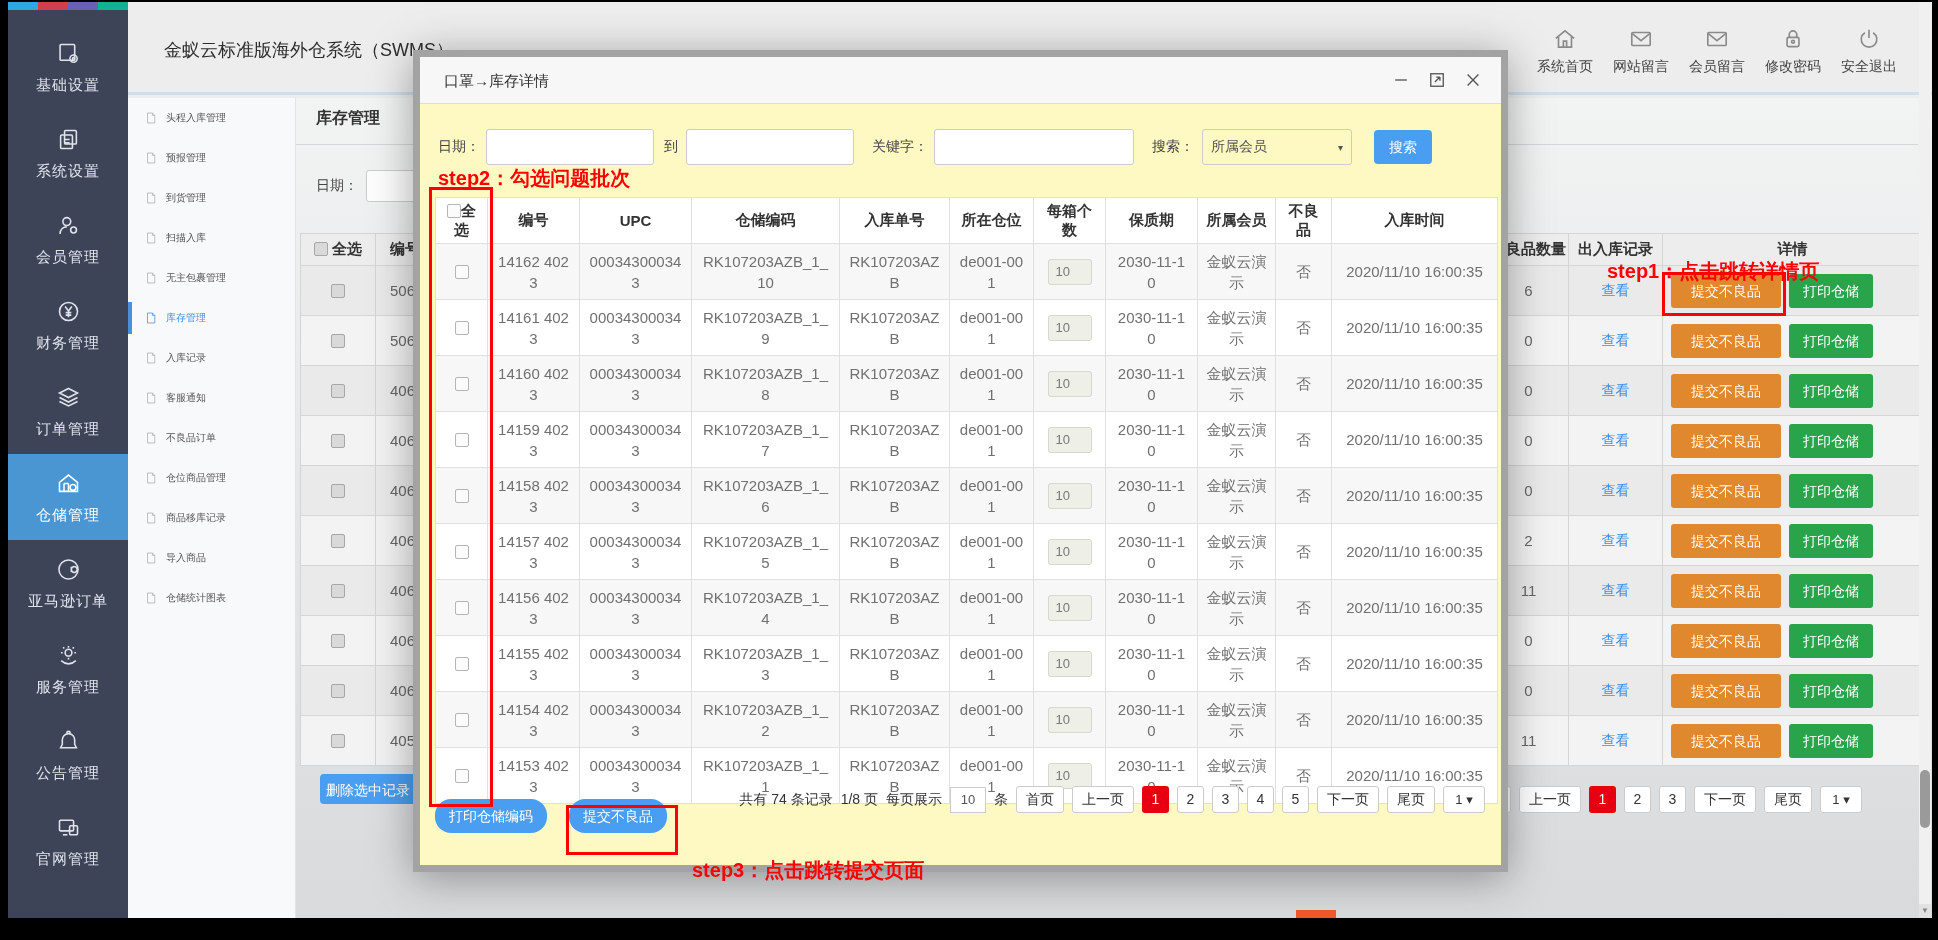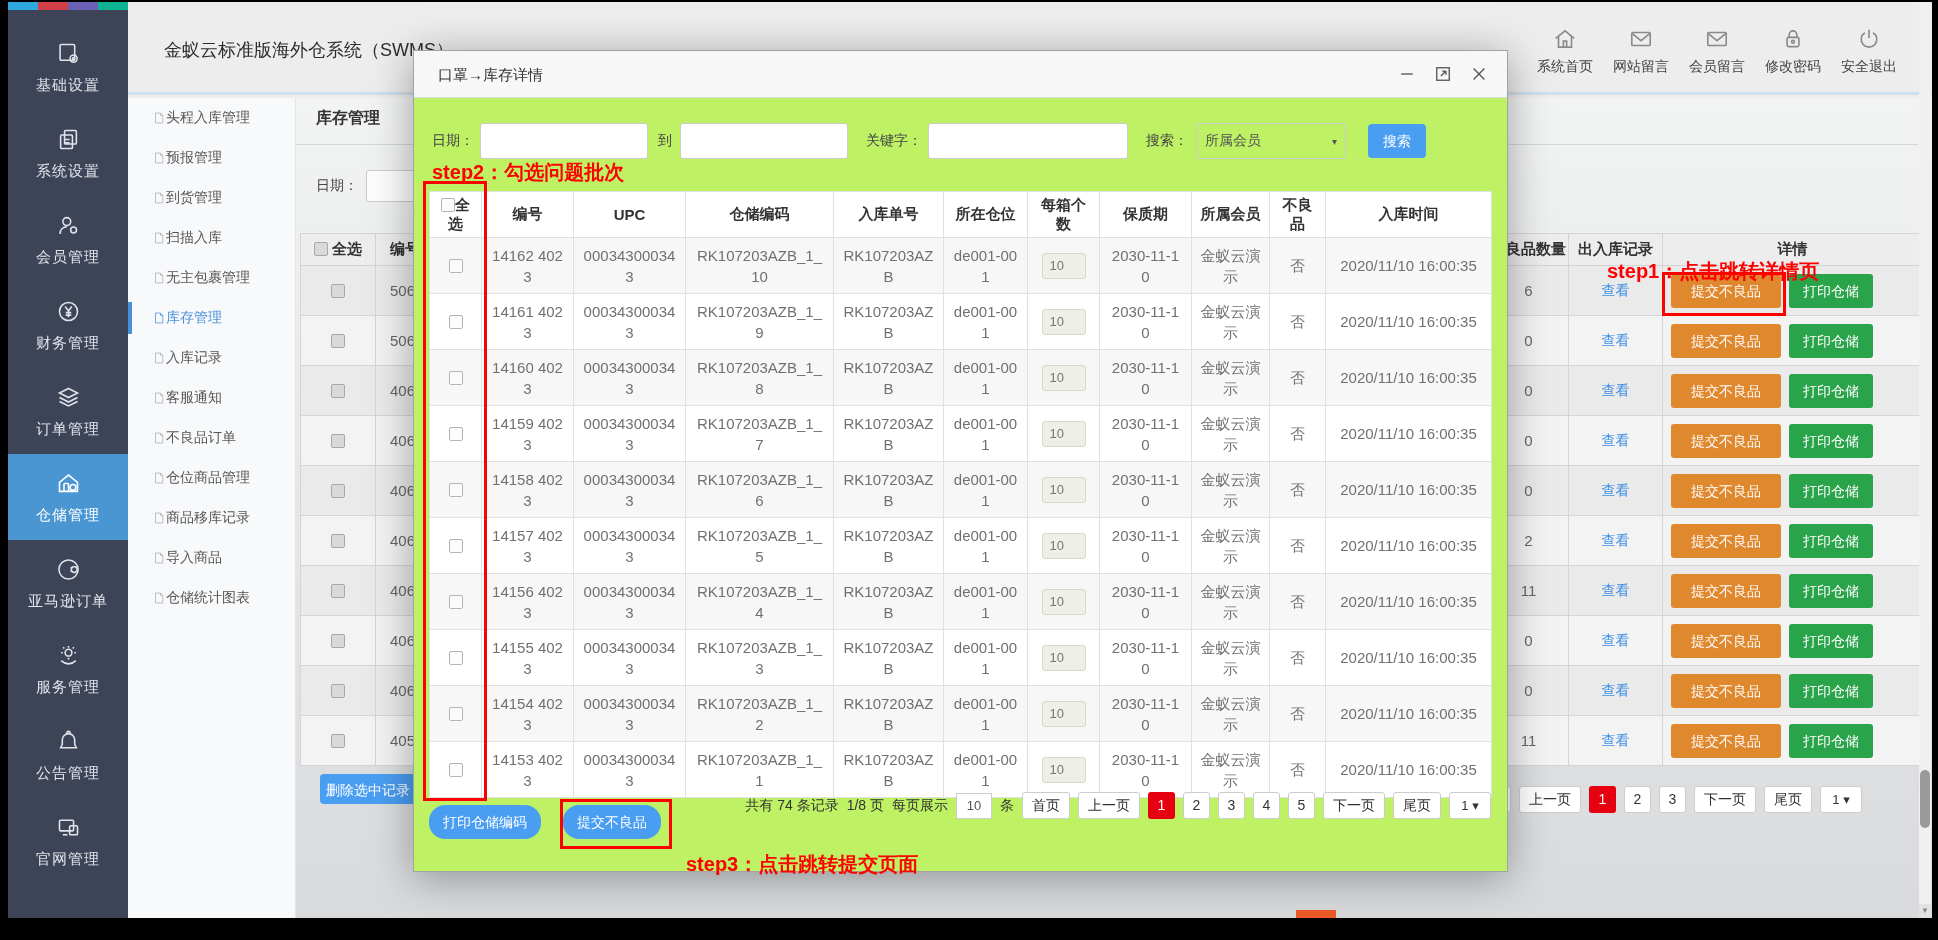--- a/index.html
+++ b/index.html
@@ -21,21 +21,21 @@
   
   .topbar { position:absolute; left:120px; right:0; top:0; height:93px; background:#ededee; border-bottom:3px solid #cfdfec; z-index:1; }
   .app-title { position:absolute; left:36px; top:36px; font-size:18px; color:#2d2d2d; }
   .top-actions { position:absolute; right:32px; top:24px; display:flex; gap:14px; }
   .top-action { width:62px; display:flex; flex-direction:column; align-items:center; gap:6px; cursor:pointer; }
   .top-action svg { width:26px; height:26px; stroke:#8a8a8a; fill:none; stroke-width:1.5; }
   .top-action .label { font-size:14px; color:#444; white-space:nowrap; }
 
   
   .submenu { position:absolute; left:120px; top:96px; bottom:0; width:168px; background:#f8f9fa; border-right:1px solid #e2e5e8; z-index:1; }
-  .sub-item { position:relative; height:40px; display:flex; align-items:center; padding-left:24px; font-size:14px; color:#555; cursor:pointer; }
+  .sub-item { position:relative; height:40px; display:flex; align-items:center; gap:8px; padding-left:16px; font-size:10px; color:#555; cursor:pointer; }
   .sub-item svg { width:14px; height:16px; stroke:#a9adb3; fill:none; stroke-width:1.3; flex:0 0 auto; }
   .sub-item.active { color:#4a90d9; }
   .sub-item.active::before { content:""; position:absolute; left:0; top:4px; bottom:4px; width:4px; background:#4a90d9; }
   .sub-item.active svg { stroke:#4a90d9; }
 
   
   .content { position:absolute; left:288px; top:96px; right:0; bottom:0; background:linear-gradient(#f2f3f3, #d8dadc); z-index:0; }
   .panel-title { position:absolute; left:20px; top:10px; font-size:16px; font-weight:bold; color:#333; }
   .panel-rule { position:absolute; left:0; right:14px; top:46px; border-bottom:1px solid #d4d6d8; }
   .bg-date-row { position:absolute; left:20px; top:72px; display:flex; align-items:center; gap:8px; font-size:14px; color:#444; }
@@ -57,21 +57,21 @@
   .bg-delete { position:absolute; left:24px; top:676px; width:96px; height:30px; line-height:33px;font-family:Liberation Serif, serif; }
 
   .pager { display:flex; align-items:center; gap:8px; font-size:14px; color:#333; }
   .pager .pbtn { min-width:34px; padding:0 9px; height:27px; line-height:25px; background:#fff; border:1px solid #ccc; border-radius:3px; text-align:center; cursor:pointer; }
   .pager .pcur { width:27px; height:27px; line-height:27px; background:#e60012; color:#fff; border-radius:3px; text-align:center; }
   .pager .pnum { width:27px; height:27px; line-height:25px; background:#fff; border:1px solid #ccc; border-radius:3px; text-align:center; cursor:pointer; }
   .pager .pjump { width:42px; height:27px; line-height:25px; background:#fff; border:1px solid #ccc; border-radius:3px; text-align:center; cursor:pointer; font-size:13px; }
   .bg-pager { position:absolute; right:70px; top:688px; }
 
   
-  .modal { position:absolute; left:405px; top:48px; width:1095px; height:822px; background:#bef264; box-shadow:0 6px 40px rgba(0,0,0,.35); border:1px solid #a3a3a3; z-index:5; }
+  .modal { position:absolute; left:405px; top:48px; width:1095px; height:822px; background:#fef9c3; box-shadow:0 6px 40px rgba(0,0,0,.35); border:7px solid #a3a3a3; z-index:5; }
   .modal-head { position:absolute; left:0; right:0; top:0; height:47px; background:#f7f7f7; border-bottom:1px solid #ddd; }
   .modal-title { position:absolute; left:24px; top:15px; font-size:15px; color:#333; }
   .modal-ctrls { position:absolute; right:18px; top:13px; display:flex; gap:16px; }
   .modal-ctrls svg { width:20px; height:20px; stroke:#555; fill:none; stroke-width:1.6; cursor:pointer; }
   .m-search { position:absolute; left:18px; top:72px; right:18px; height:36px; display:flex; align-items:center; font-size:14px; color:#444; }
   .m-input { height:36px; background:#fff; border:1px solid #ccc; border-radius:3px; }
   .m-select { height:36px; width:150px; border:1px solid #ccc; border-radius:3px; display:flex; align-items:center; justify-content:space-between; padding:0 8px; color:#555; cursor:pointer; }
   .m-search .search-btn { width:58px; height:34px; margin-left:22px; }
 
   table.m-table { position:absolute; left:15px; top:140px; width:1062px; border-collapse:collapse; table-layout:fixed; }

